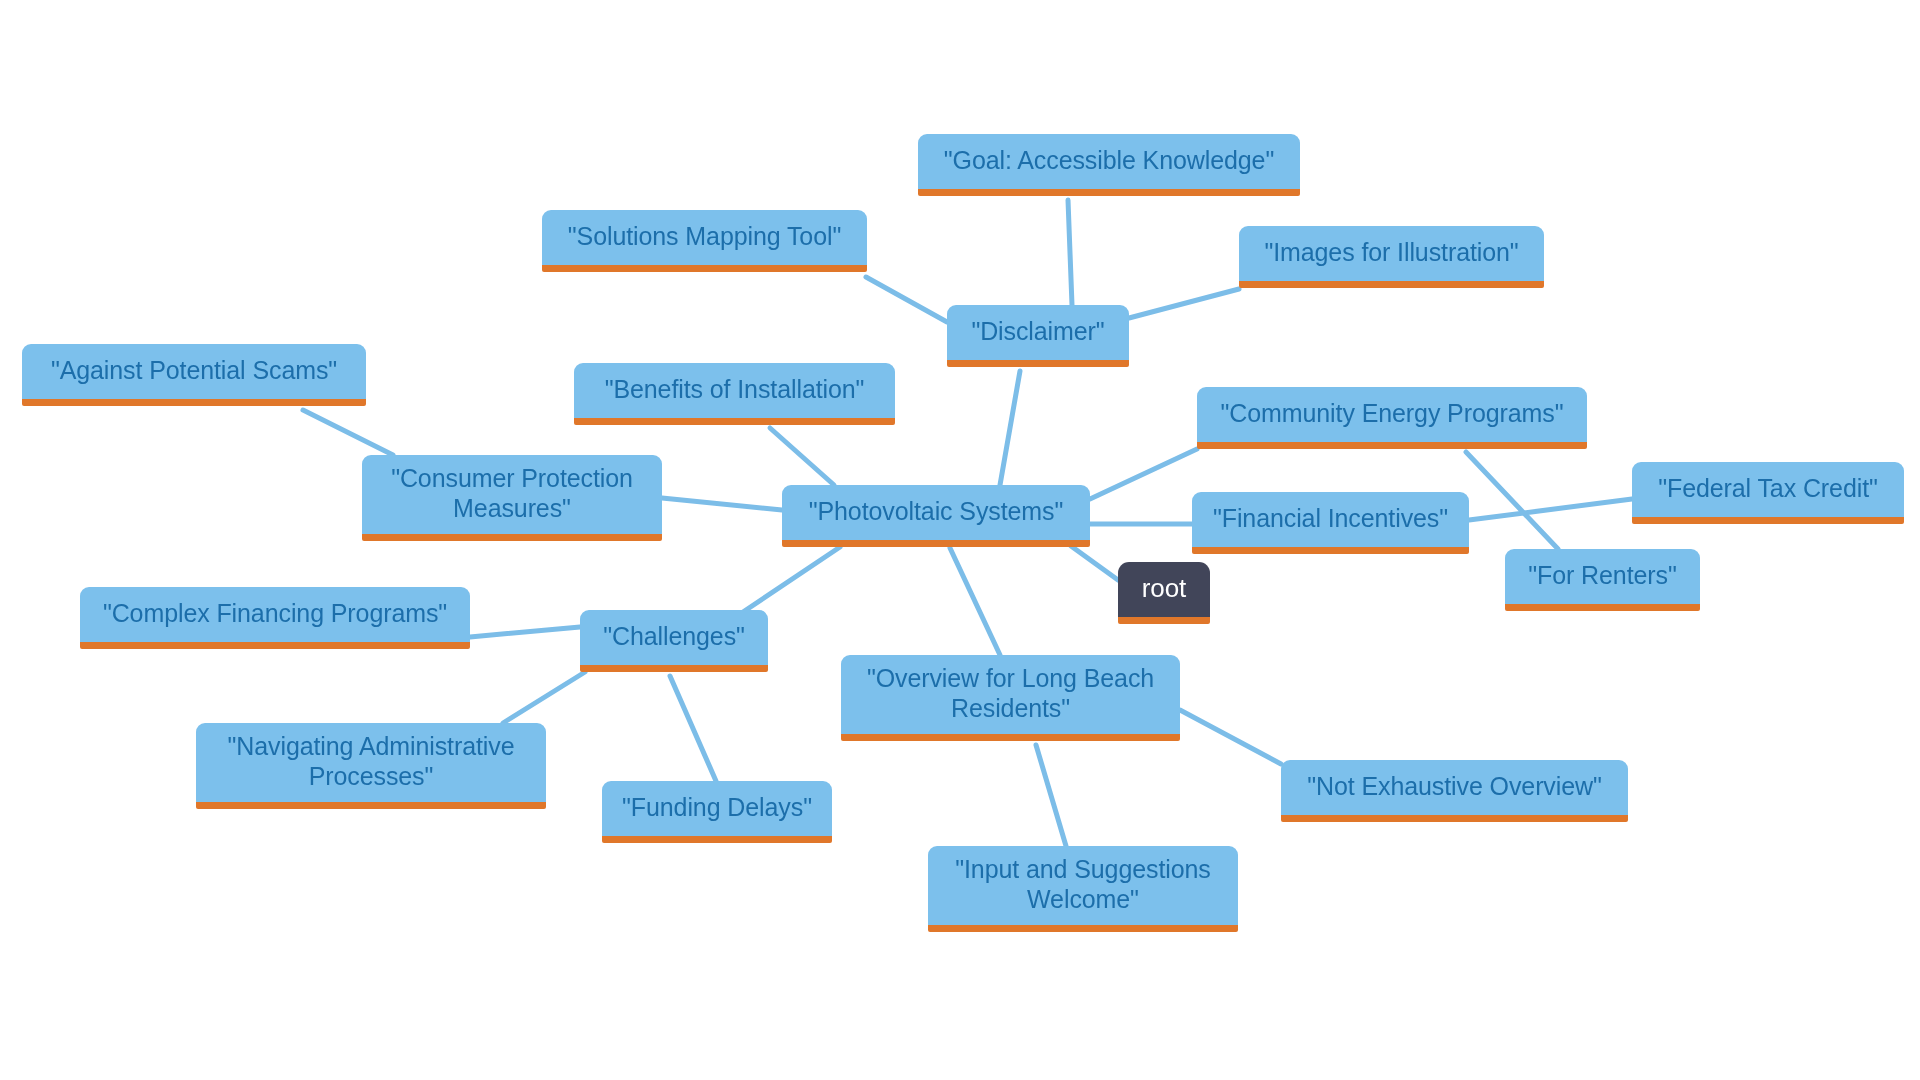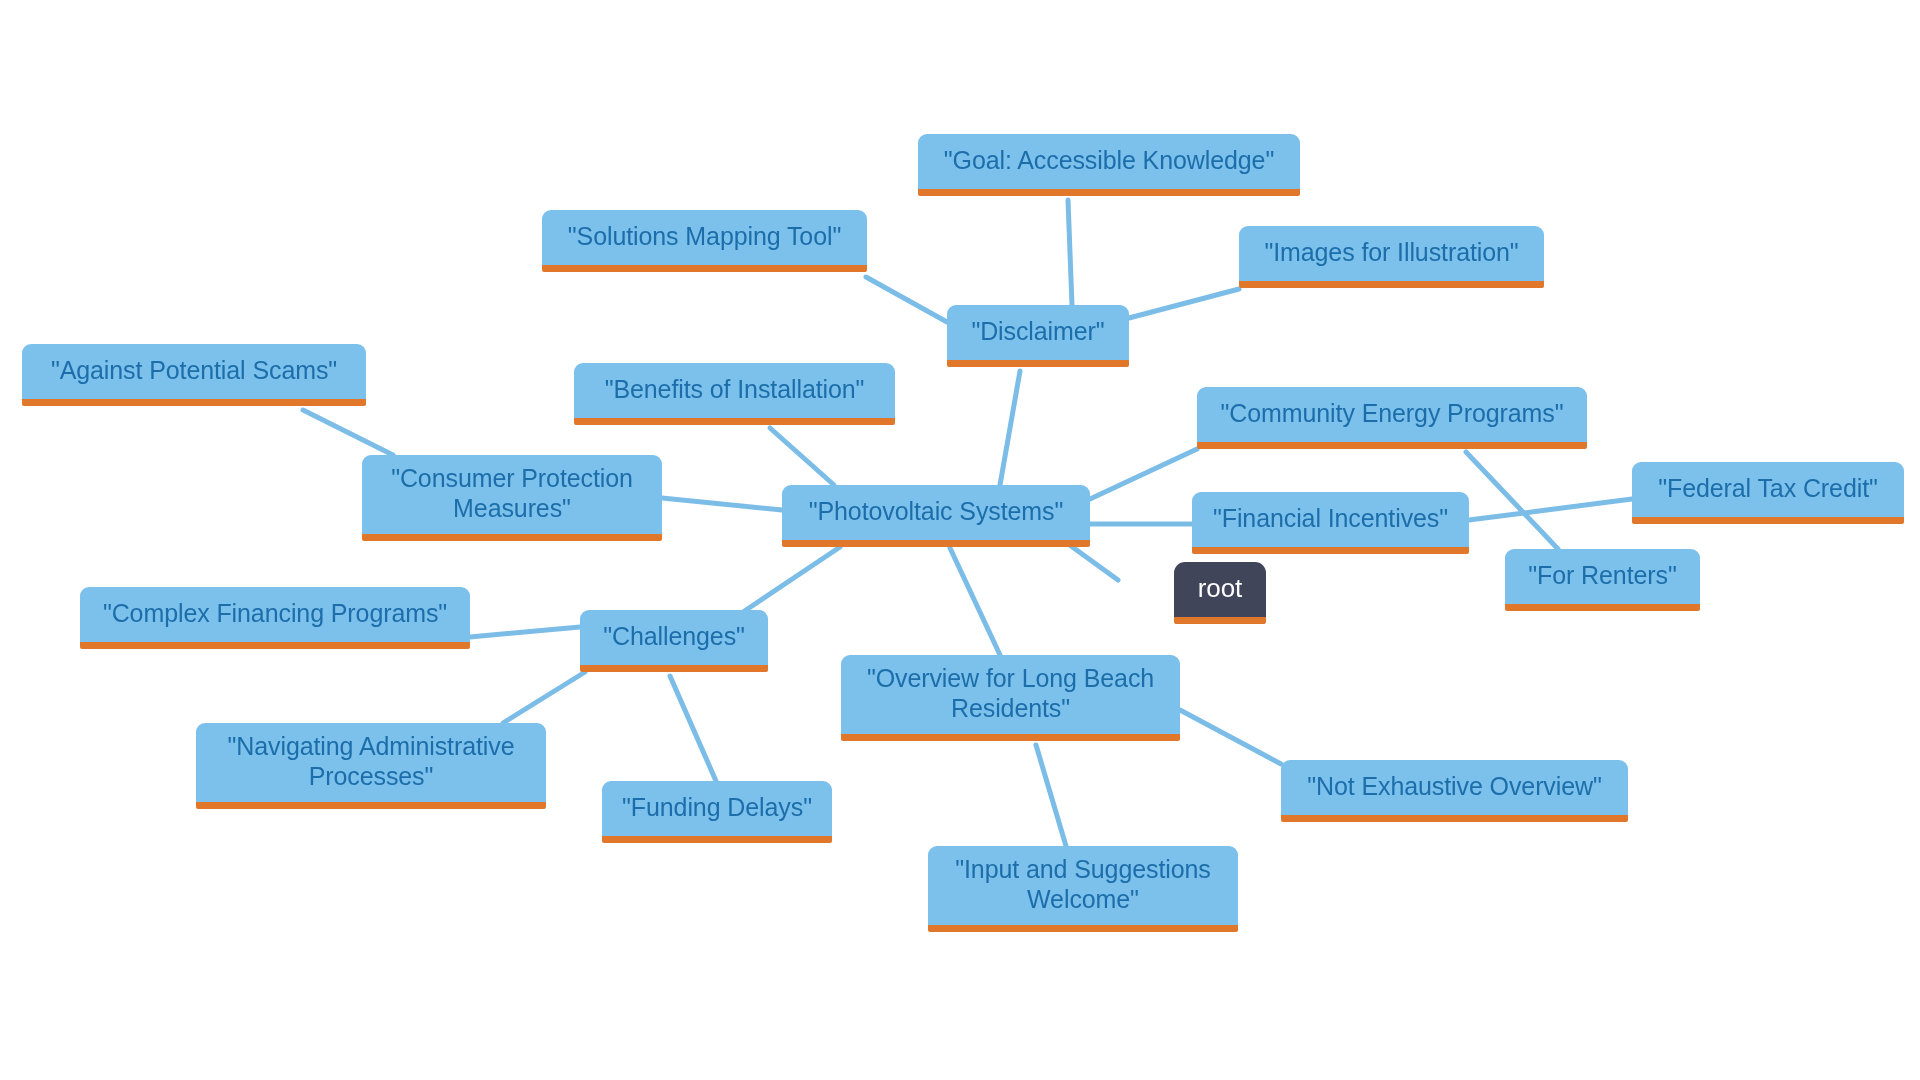--- a/index.html
+++ b/index.html
@@ -71,21 +71,21 @@
       <line x1="670" y1="676" x2="716" y2="781" stroke="#7cbde8" stroke-width="5" stroke-linecap="round"></line>
       <line x1="950" y1="548" x2="1000" y2="655" stroke="#7cbde8" stroke-width="5" stroke-linecap="round"></line>
       <line x1="1180" y1="710" x2="1281" y2="764" stroke="#7cbde8" stroke-width="5" stroke-linecap="round"></line>
       <line x1="1036" y1="745" x2="1066" y2="846" stroke="#7cbde8" stroke-width="5" stroke-linecap="round"></line>
       <line x1="1090" y1="499" x2="1197" y2="449" stroke="#7cbde8" stroke-width="5" stroke-linecap="round"></line>
       <line x1="1090" y1="524" x2="1192" y2="524" stroke="#7cbde8" stroke-width="5" stroke-linecap="round"></line>
       <line x1="1469" y1="520" x2="1632" y2="499" stroke="#7cbde8" stroke-width="5" stroke-linecap="round"></line>
       <line x1="1466" y1="452" x2="1558" y2="549" stroke="#7cbde8" stroke-width="5" stroke-linecap="round"></line>
     </svg>
   <div id="node-layer">
-      <div class="node root-node" style="left: 1174px; top: 562px; width: 92px; height: 62px; text-align: right;">root</div>
+      <div class="node root-node" style="left: 1118px; top: 562px; width: 92px; height: 62px; text-align: right;">root</div>
       <div class="node" style="left: 782px; top: 485px; width: 308px; height: 62px;">"Photovoltaic Systems"</div>
       <div class="node" style="left: 947px; top: 305px; width: 182px; height: 62px;">"Disclaimer"</div>
       <div class="node" style="left: 918px; top: 134px; width: 382px; height: 62px;">"Goal: Accessible Knowledge"</div>
       <div class="node" style="left: 542px; top: 210px; width: 325px; height: 62px;">"Solutions Mapping Tool"</div>
       <div class="node" style="left: 1239px; top: 226px; width: 305px; height: 62px;">"Images for Illustration"</div>
       <div class="node" style="left: 574px; top: 363px; width: 321px; height: 62px;">"Benefits of Installation"</div>
       <div class="node" style="left: 362px; top: 455px; width: 300px; height: 86px;">"Consumer Protection
 Measures"</div>
       <div class="node" style="left: 22px; top: 344px; width: 344px; height: 62px;">"Against Potential Scams"</div>
       <div class="node" style="left: 580px; top: 610px; width: 188px; height: 62px;">"Challenges"</div>

